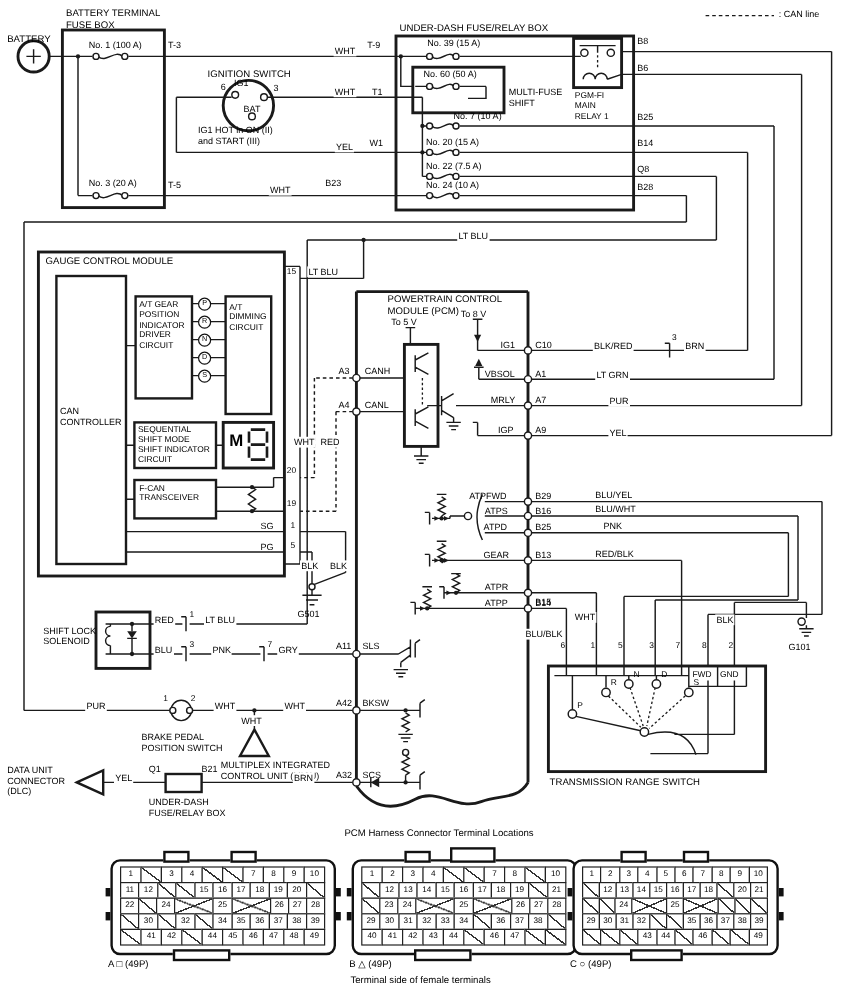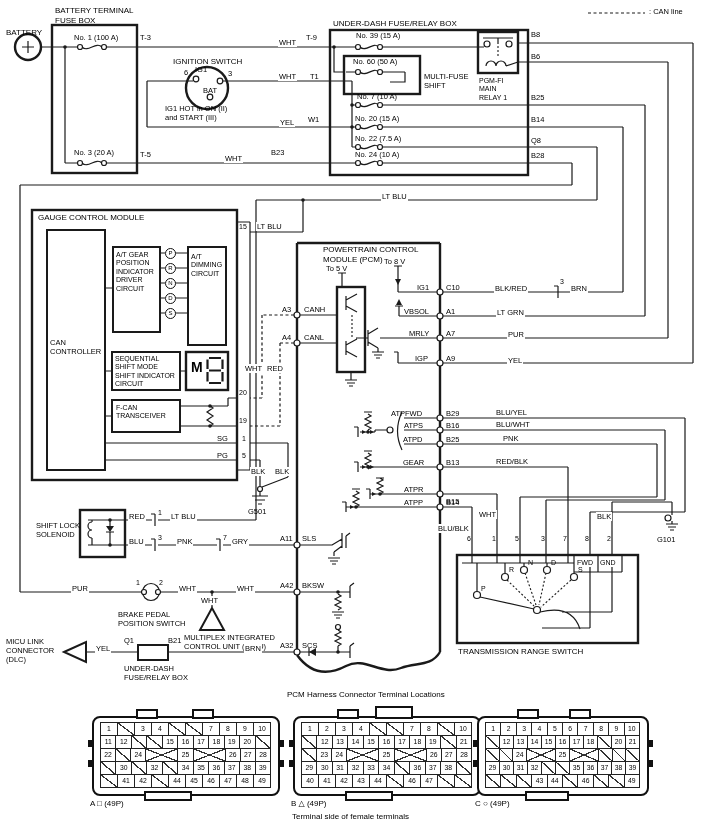--- a/index.html
+++ b/index.html
@@ -235,21 +235,21 @@
 <div class="lb big" style="left:333px;top:19px">UNDER-DASH FUSE/RELAY BOX</div>
 <div class="lb" style="left:356px;top:31px">No. 39 (15 A)</div>
 <div class="lb" style="left:531px;top:30px">B8</div>
 <div class="lb" style="left:353px;top:57px">No. 60 (50 A)</div>
 <div class="lb" style="left:424px;top:72px">MULTI-FUSE
 SHIFT</div>
 <div class="lb sm" style="left:479px;top:77px">PGM-FI
 MAIN
 RELAY 1</div>
 <div class="lb" style="left:531px;top:52px">B6</div>
-<div class="lb" style="left:357px;top:92px">No. 7 (10 A)</div>
+<div class="lb" style="left:378px;top:92px">No. 7 (10 A)</div>
 <div class="lb" style="left:531px;top:93px">B25</div>
 <div class="lb" style="left:355px;top:114px">No. 20 (15 A)</div>
 <div class="lb" style="left:531px;top:115px">B14</div>
 <div class="lb" style="left:355px;top:134px">No. 22 (7.5 A)</div>
 <div class="lb" style="left:531px;top:136px">Q8</div>
 <div class="lb" style="left:355px;top:150px">No. 24 (10 A)</div>
 <div class="lb" style="left:531px;top:151px">B28</div>
 <div class="lb" style="left:649px;top:7px">: CAN line</div>
 <div class="lb wl" style="left:381px;top:192px">LT BLU</div>
 <div class="lb big" style="left:38px;top:213px">GAUGE CONTROL MODULE</div>
@@ -304,21 +304,21 @@
 <div class="lb sm" style="left:159px;top:579px">2</div>
 <div class="lb wl" style="left:178px;top:584px">WHT</div>
 <div class="lb wl" style="left:236px;top:584px">WHT</div>
 <div class="lb" style="left:280px;top:581px">A42</div>
 <div class="lb" style="left:302px;top:581px">BKSW</div>
 <div class="lb" style="left:118px;top:610px">BRAKE PEDAL
 POSITION SWITCH</div>
 <div class="lb wl" style="left:200px;top:596px">WHT</div>
 <div class="lb" style="left:184px;top:633px">MULTIPLEX INTEGRATED
 CONTROL UNIT (MICU)</div>
-<div class="lb" style="left:6px;top:637px">MICU LINK
+<div class="lb" style="left:6px;top:637px">DATA UNIT
 CONNECTOR
 (DLC)</div>
 <div class="lb wl" style="left:95px;top:644px">YEL</div>
 <div class="lb" style="left:124px;top:636px">Q1</div>
 <div class="lb" style="left:168px;top:636px">B21</div>
 <div class="lb wl" style="left:244px;top:644px">BRN</div>
 <div class="lb" style="left:280px;top:641px">A32</div>
 <div class="lb" style="left:302px;top:641px">SCS</div>
 <div class="lb" style="left:124px;top:664px">UNDER-DASH
 FUSE/RELAY BOX</div>

